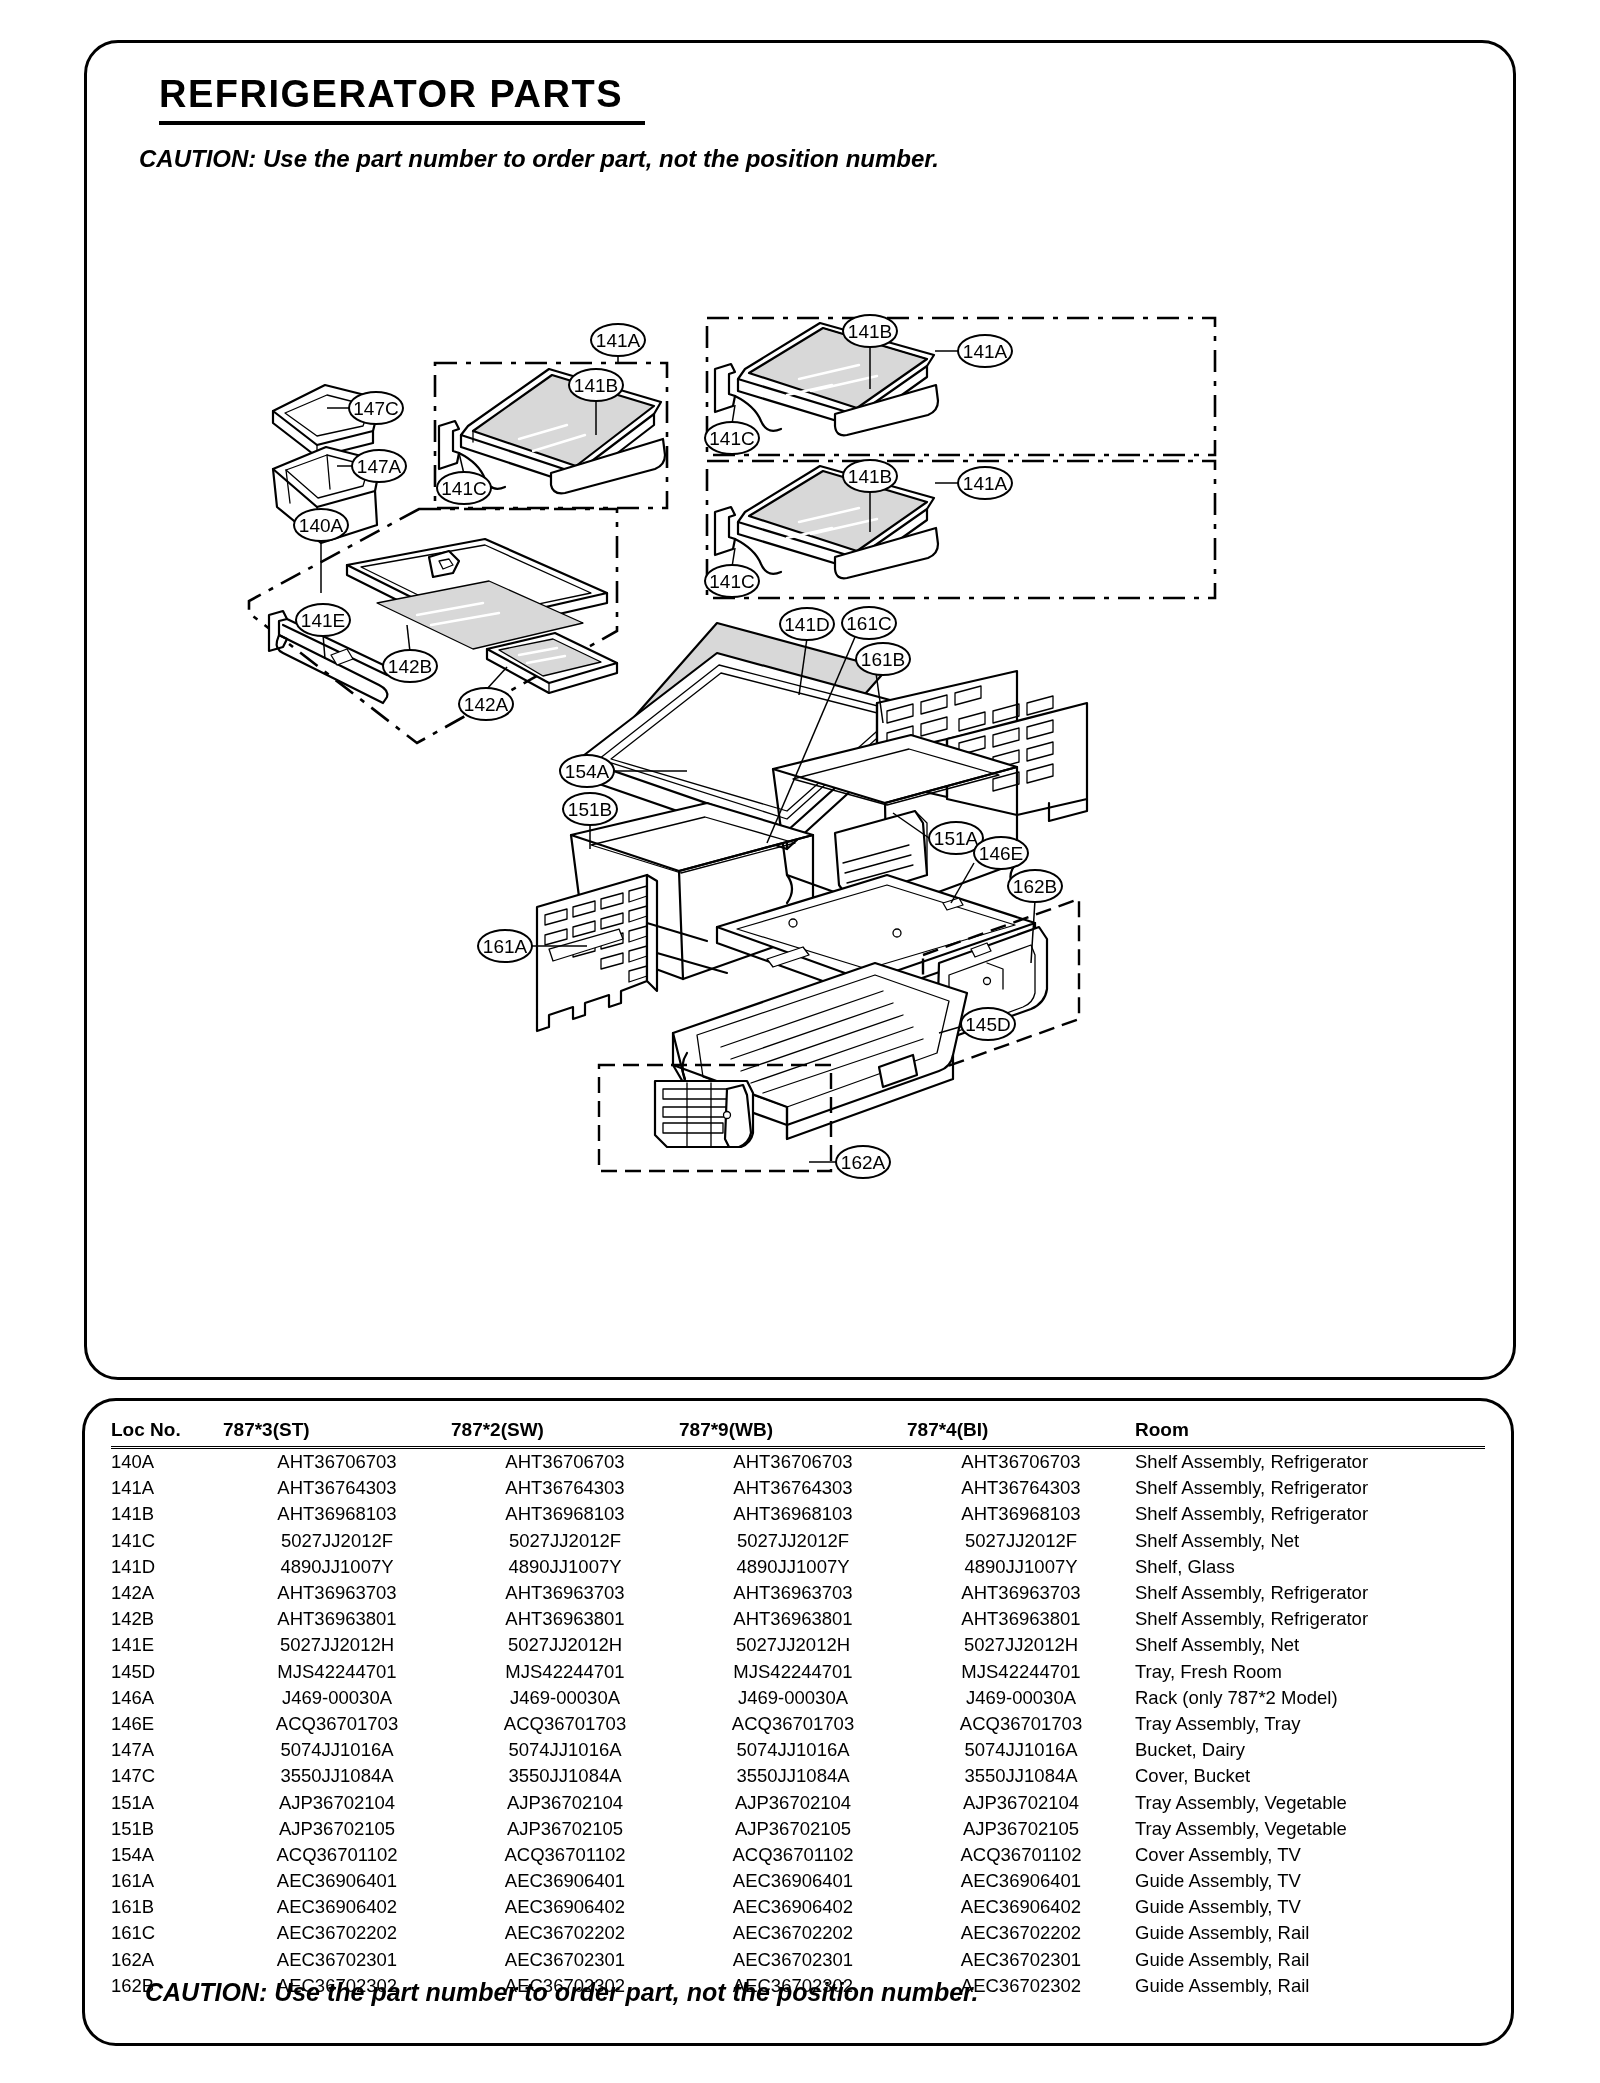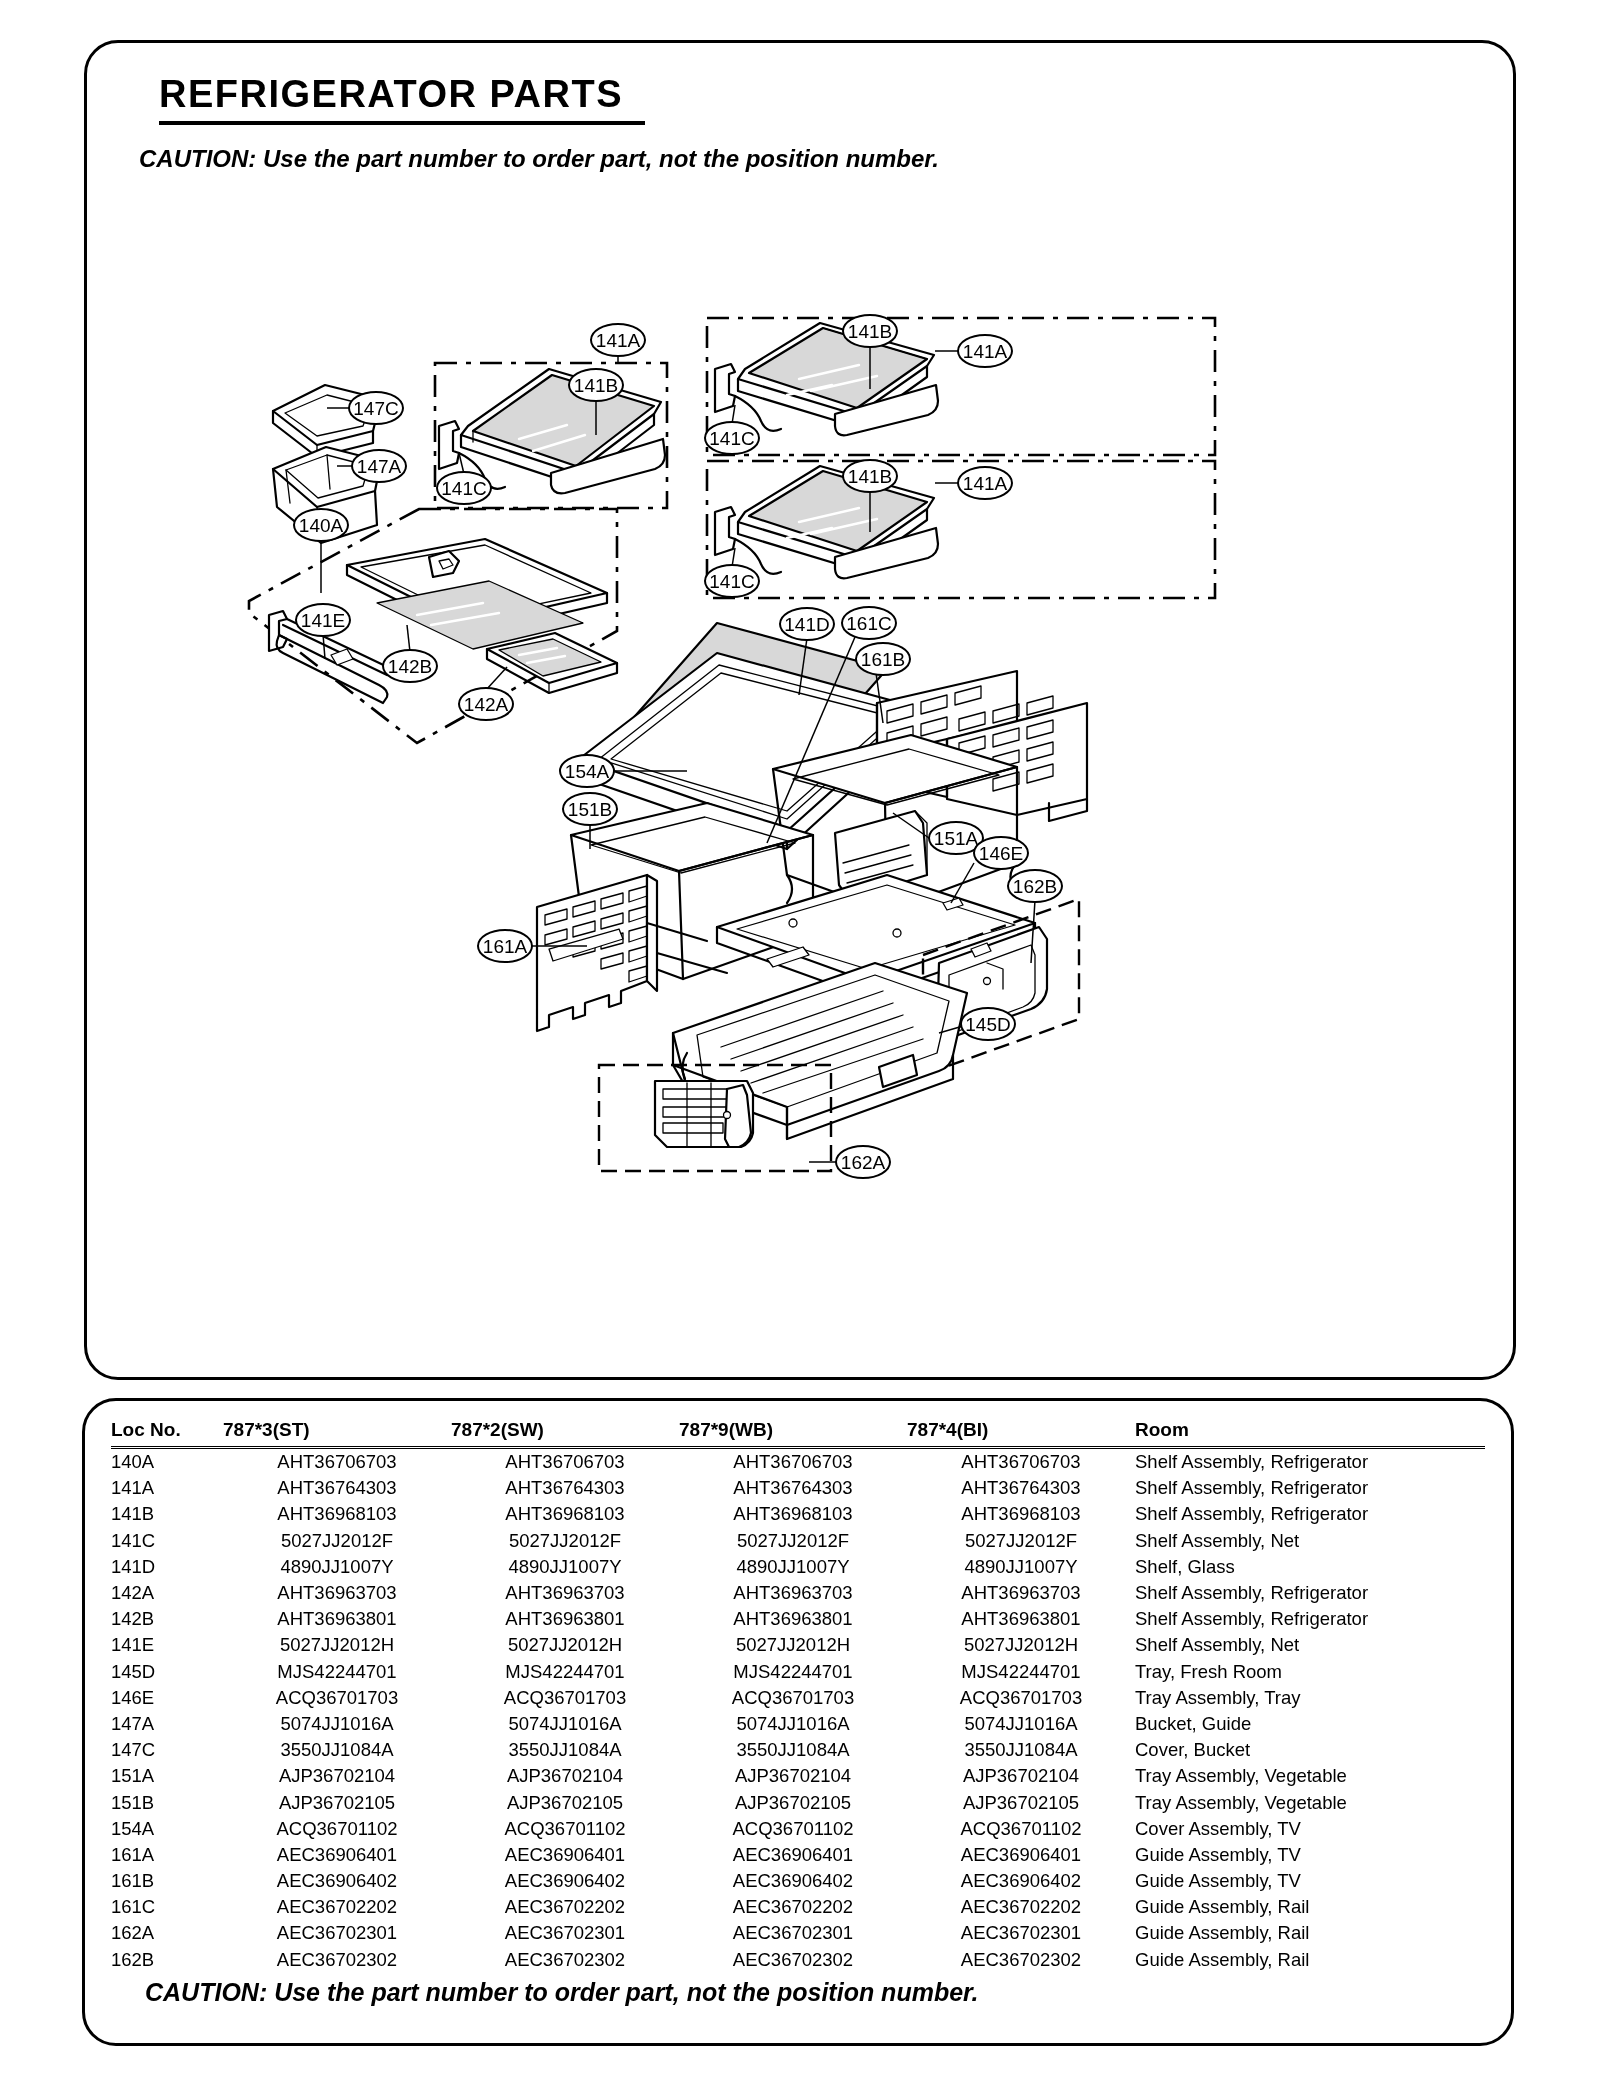--- a/index.html
+++ b/index.html
@@ -588,34 +588,42 @@
           </tr>
           <tr>
             <td class="col-loc">145D</td>
             <td class="col-pn">MJS42244701</td>
             <td class="col-pn">MJS42244701</td>
             <td class="col-pn">MJS42244701</td>
             <td class="col-pn">MJS42244701</td>
             <td class="col-desc">Tray, Fresh Room</td>
           </tr>
           <tr>
+            <td class="col-loc">146A</td>
+            <td class="col-pn">J469-00030A</td>
+            <td class="col-pn">J469-00030A</td>
+            <td class="col-pn">J469-00030A</td>
+            <td class="col-pn">J469-00030A</td>
+            <td class="col-desc">Rack (only 787*2 Model)</td>
+          </tr>
+          <tr>
             <td class="col-loc">146E</td>
             <td class="col-pn">ACQ36701703</td>
             <td class="col-pn">ACQ36701703</td>
             <td class="col-pn">ACQ36701703</td>
             <td class="col-pn">ACQ36701703</td>
             <td class="col-desc">Tray Assembly, Tray</td>
           </tr>
           <tr>
             <td class="col-loc">147A</td>
             <td class="col-pn">5074JJ1016A</td>
             <td class="col-pn">5074JJ1016A</td>
             <td class="col-pn">5074JJ1016A</td>
             <td class="col-pn">5074JJ1016A</td>
-            <td class="col-desc">Bucket, Guide</td>
+            <td class="col-desc">Bucket, Dairy</td>
           </tr>
           <tr>
             <td class="col-loc">147C</td>
             <td class="col-pn">3550JJ1084A</td>
             <td class="col-pn">3550JJ1084A</td>
             <td class="col-pn">3550JJ1084A</td>
             <td class="col-pn">3550JJ1084A</td>
             <td class="col-desc">Cover, Bucket</td>
           </tr>
           <tr>

